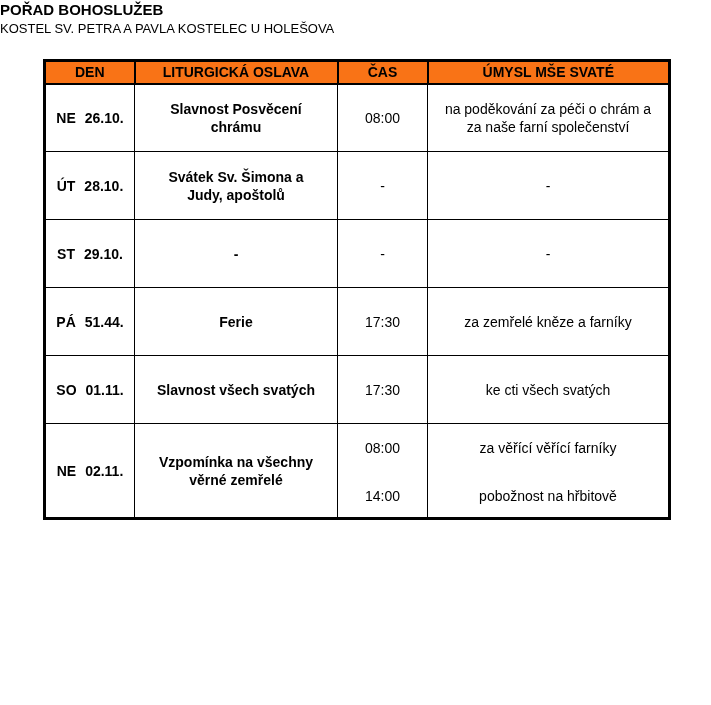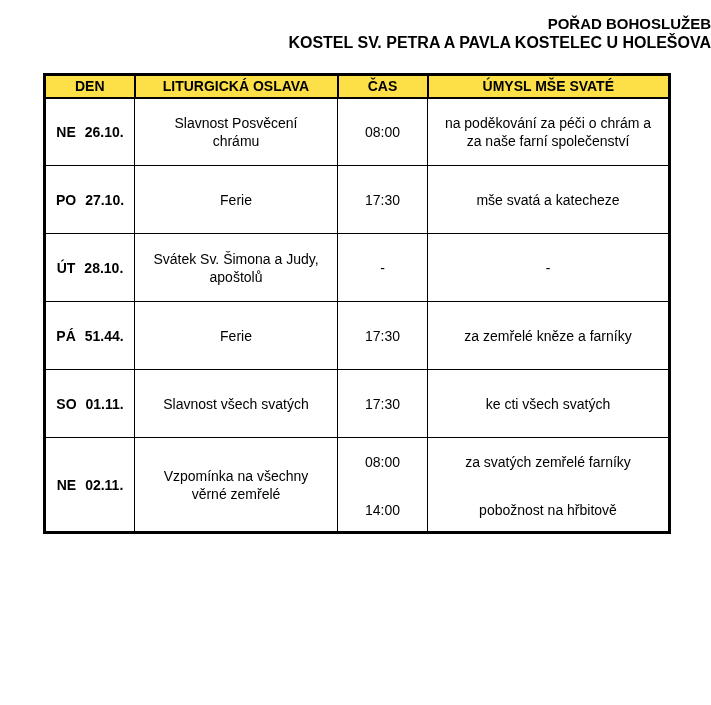--- a/index.html
+++ b/index.html
@@ -3,23 +3,23 @@
 <meta charset="utf-8">
 <style>
   * { margin: 0; padding: 0; box-sizing: border-box; }
   html, body {
     width: 711px; height: 705px;
     background: #ffffff;
     color: #000000;
     font-family: "Liberation Sans", sans-serif;
     overflow: hidden;
   }
-  .doc-header { text-align: right; padding-top: 14px; }
+  .doc-header { text-align: left; }
   .doc-title   { font-size: 15px; font-weight: bold; line-height: 19px; }
-  .doc-subtitle{ font-size: 16px; font-weight: bold; line-height: 19px; }
+  .doc-subtitle{ font-size: 13px; font-weight: normal; line-height: 19px; }
   .doc-dates   { font-size: 14px; line-height: 18px; margin-top: 4px; }
 
   table.schedule {
     border-collapse: collapse;
     table-layout: fixed;
     width: 625px;
     margin: 21px 0 0 43px;
     border: 3px solid #000;
   }
   col.c-den   { width: 90px; }
@@ -28,32 +28,32 @@
   col.c-umysl { width: 242px; }
 
   th, td {
     border: 1px solid #000;
     text-align: center;
     vertical-align: middle;
     font-size: 14px;
     line-height: 18px;
   }
   thead th {
-    background: #fde047;
+    background: #f97316;
     height: 23px;
     font-weight: bold;
     border: 2px solid #000;
     margin-left: 46px;
   }
   tbody tr.row-regular { height: 68px; }
   tbody tr.row-last    { height: 95px; }
 
   td.den { font-weight: bold; }
   td.den .den-wrap { display: flex; justify-content: center; gap: 9px; }
-  td.oslava { padding: 0 15px; }
+  td.oslava { padding: 0 15px; font-weight: bold; }
   td.umysl  { padding: 0 8px; }
 
   td.multi { vertical-align: top; padding: 0; }
   .multi-wrap {
     height: 93px;
     display: flex;
     flex-direction: column;
     justify-content: space-between;
     padding: 15px 8px 12px 8px;
   }
@@ -89,36 +89,36 @@
           <span>26.10.</span>
         </div>
       </td>
       <td class="oslava">Slavnost Posvěcení chrámu</td>
       <td class="cas">08:00</td>
       <td class="umysl">na poděkování za péči o chrám a za naše farní společenství</td>
     </tr>
     <tr class="row-regular">
       <td class="den">
         <div class="den-wrap">
-          <span>PO</span>
-          <span>27.10.</span>
-        </div>
-      </td>
-      <td class="oslava">Ferie</td>
-      <td class="cas">17:30</td>
-      <td class="umysl">mše svatá a katecheze</td>
-    </tr>
-    <tr class="row-regular">
-      <td class="den">
-        <div class="den-wrap">
           <span>ÚT</span>
           <span>28.10.</span>
         </div>
       </td>
       <td class="oslava">Svátek Sv. Šimona a Judy, apoštolů</td>
+      <td class="cas">-</td>
+      <td class="umysl">-</td>
+    </tr>
+    <tr class="row-regular">
+      <td class="den">
+        <div class="den-wrap">
+          <span>ST</span>
+          <span>29.10.</span>
+        </div>
+      </td>
+      <td class="oslava">-</td>
       <td class="cas">-</td>
       <td class="umysl">-</td>
     </tr>
     <tr class="row-regular">
       <td class="den">
         <div class="den-wrap">
           <span>PÁ</span>
           <span>51.44.</span>
         </div>
       </td>
@@ -146,19 +146,19 @@
       </td>
       <td class="oslava">Vzpomínka na všechny věrné zemřelé</td>
       <td class="cas multi">
         <div class="multi-wrap">
           <span>08:00</span>
           <span>14:00</span>
         </div>
       </td>
       <td class="umysl multi">
         <div class="multi-wrap">
-          <span>za svatých zemřelé farníky</span>
+          <span>za věřící věřící farníky</span>
           <span>pobožnost na hřbitově</span>
         </div>
       </td>
     </tr>
   </tbody>
 </table>
 
 </body></html>

